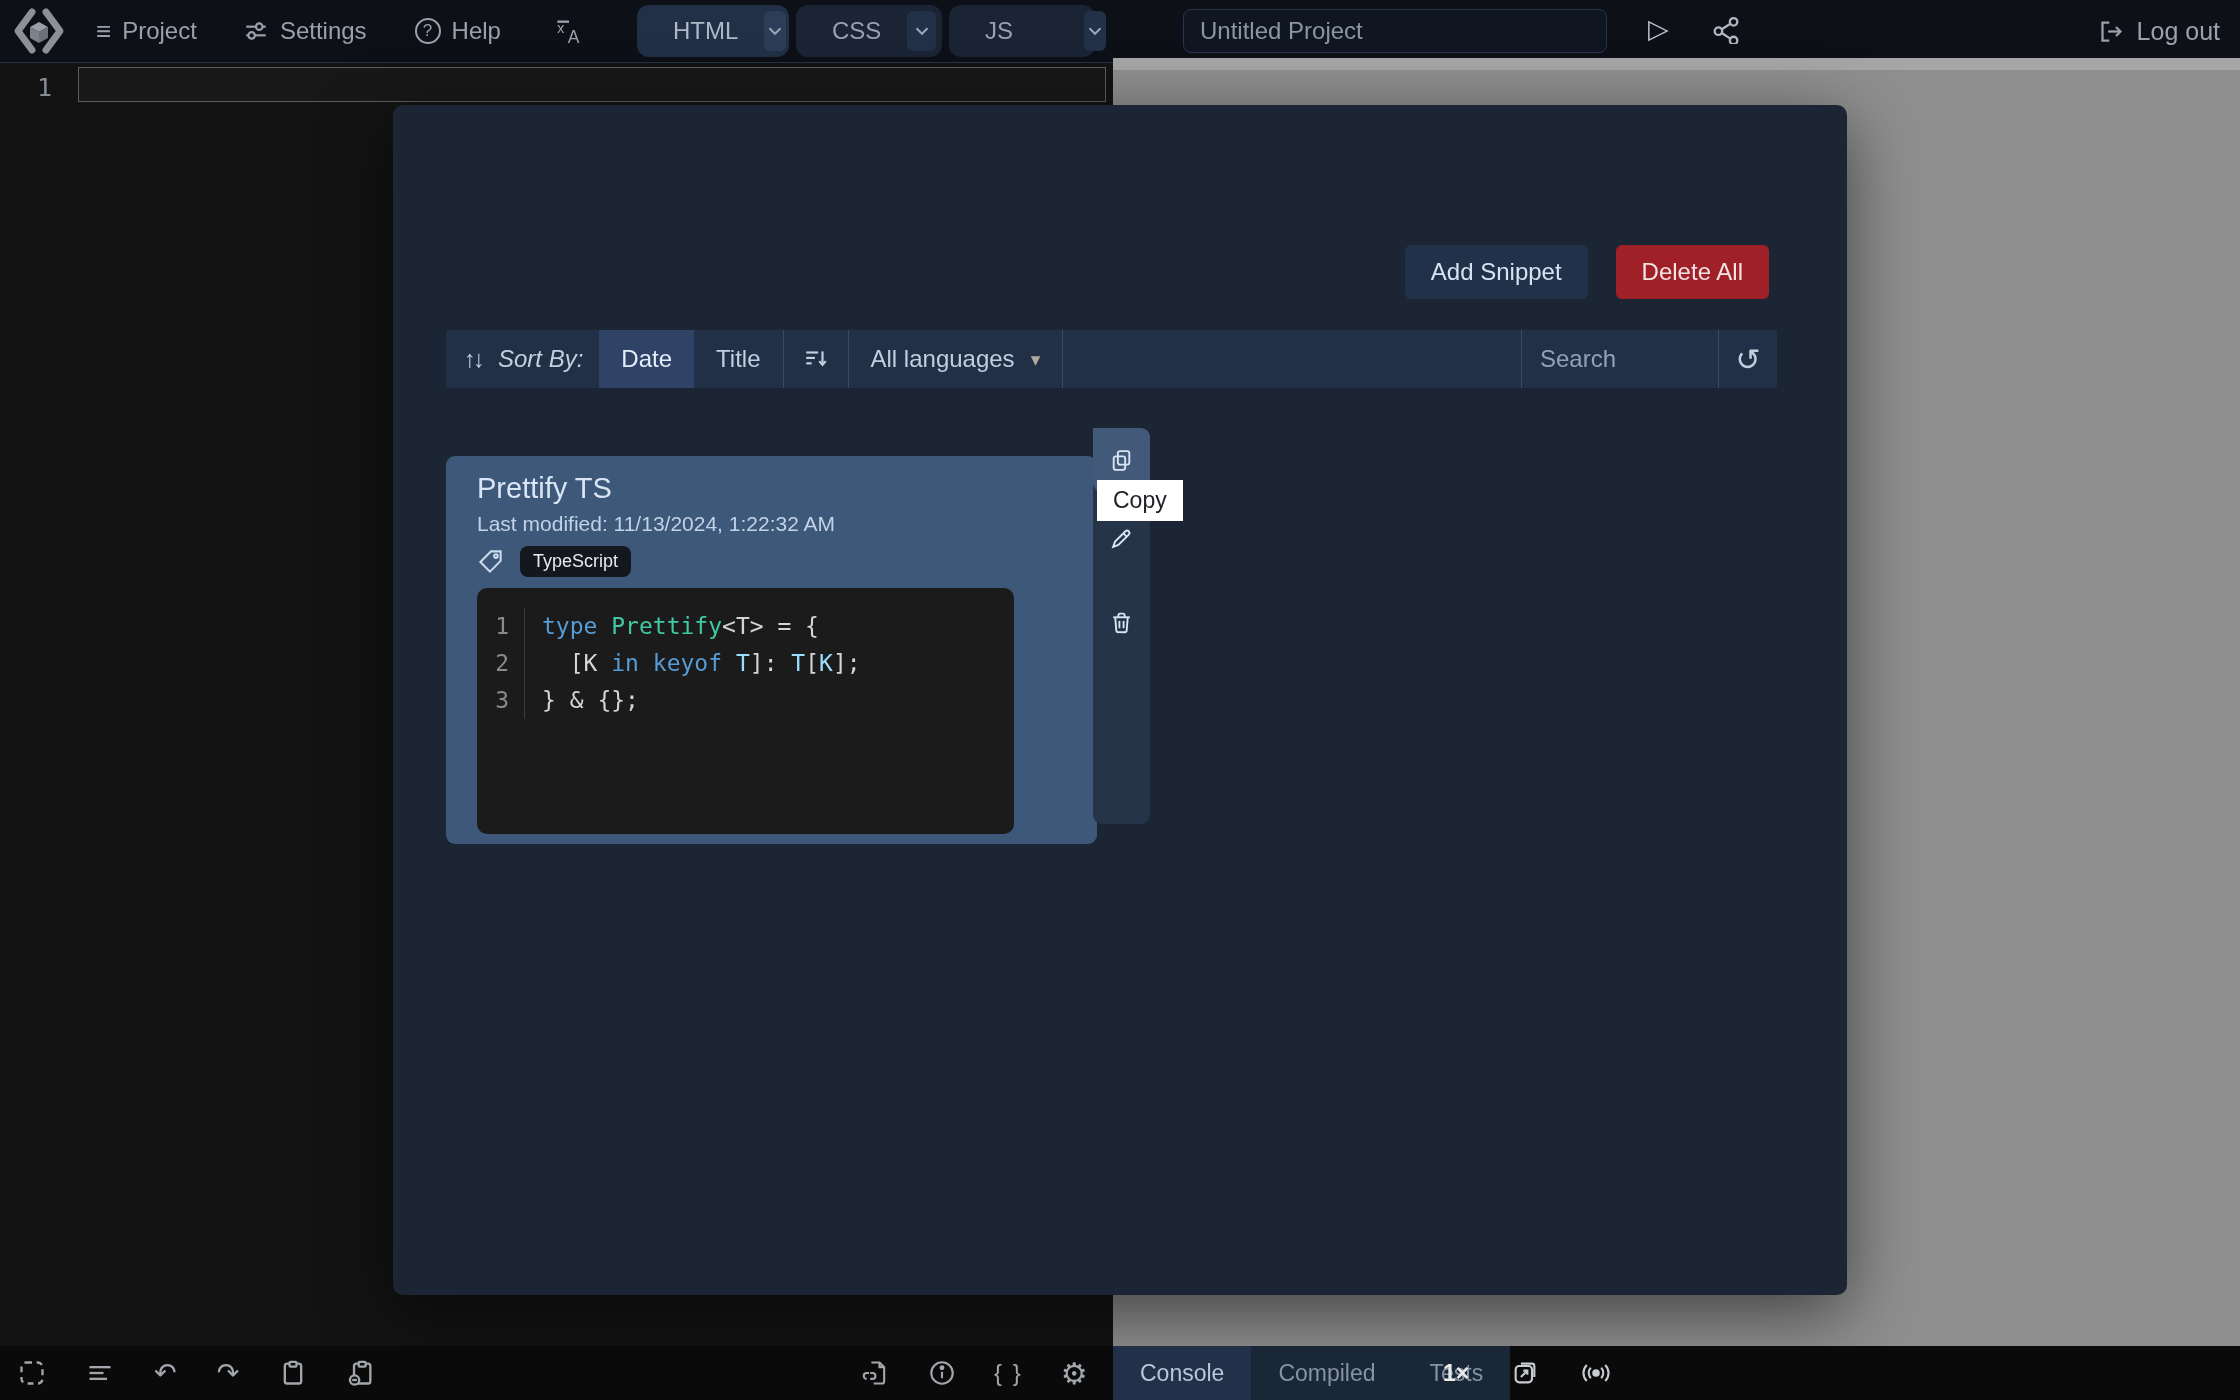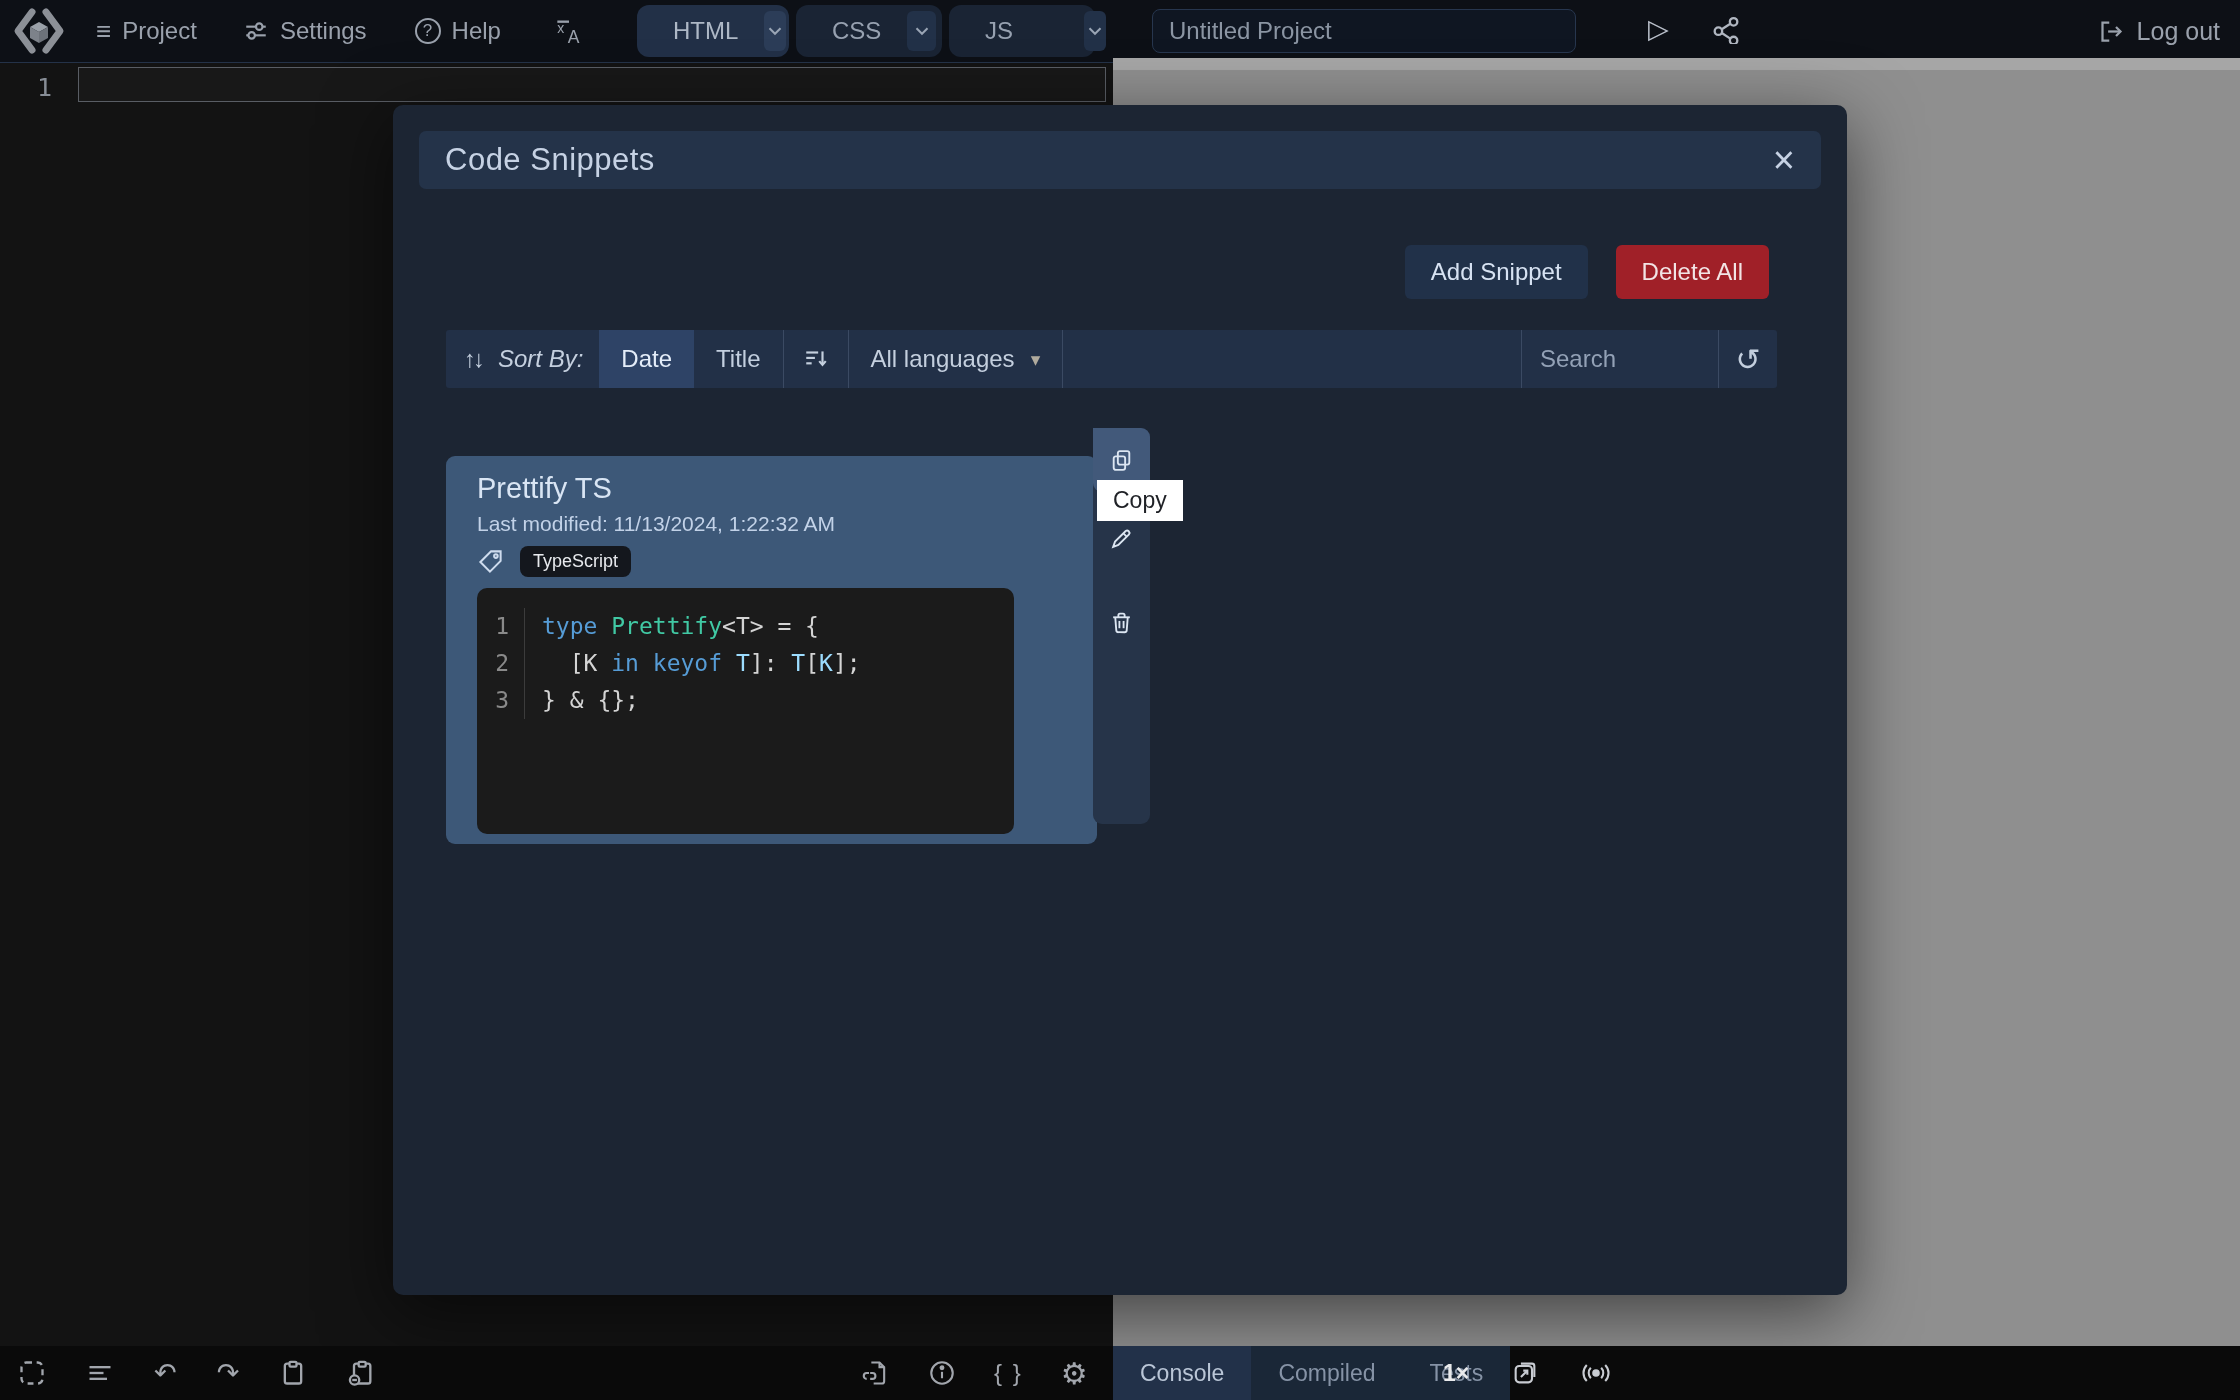--- a/index.html
+++ b/index.html
@@ -25,21 +25,21 @@
   .etab { height:52px; border-radius:12px; background:#1a2434; display:flex; align-items:center;
     justify-content:space-between; padding:0 6px 0 36px; }
   .etab.active { background:#223047; }
   .etab-label { font-size:24px; color:#97a1b0; margin-right:26px; }
   .etab.active .etab-label { color:#aeb8c6; }
   .etab-dd { width:42px; height:40px; border-radius:6px; background:#223148;
     display:flex; align-items:center; justify-content:center; color:#9aa5b5; }
   .etab.active .etab-dd { background:#2c3d58; }
   .w-html{width:152px;} .w-css{width:146px;} .w-js{width:146px;gap:45px;}
 
-  .project-name { position:absolute; left:1152px; top:9px; width:424px; height:44px;
+  .project-name { position:absolute; left:1183px; top:9px; width:424px; height:44px;
     background:#0f1622; border:1px solid #27364e; border-radius:8px; color:#c7d1de;
     font-size:24px; padding:0 16px; outline:none; font-family:"Liberation Sans",sans-serif; }
   .project-name::placeholder { color:#8b95a3; }
   .run-btn { position:absolute; left:1648px; top:13px; font-size:27px; color:#b9bfca; }
   .share-btn { position:absolute; left:1712px; top:16px; color:#b0b6c0; }
   .logout { position:absolute; right:20px; top:0; height:62px; display:flex; align-items:center;
     gap:12px; font-size:25px; color:#9aa1ac; }
 
   
   .editor { position:absolute; left:0; top:62px; width:1113px; height:1284px;
@@ -233,24 +233,20 @@
   <main class="editor">
     <div class="gutter-num">1</div>
     <div class="current-line"></div>
   </main>
 
   <div class="preview">
     <div class="preview-strip"></div>
   </div>
 
   <section class="modal">
-    <div class="modal-header">
-      <span class="modal-title">Code Snippets</span>
-      <span class="modal-close">×</span>
-    </div>
 
     <div class="actions">
       <button class="btn btn-add">Add Snippet</button>
       <button class="btn btn-danger">Delete All</button>
     </div>
 
     <div class="toolbar">
       <span class="tb-sort-icon">↑↓</span>
       <span class="tb-sortby">Sort By:</span>
       <span class="sort-opt active">Date</span>

